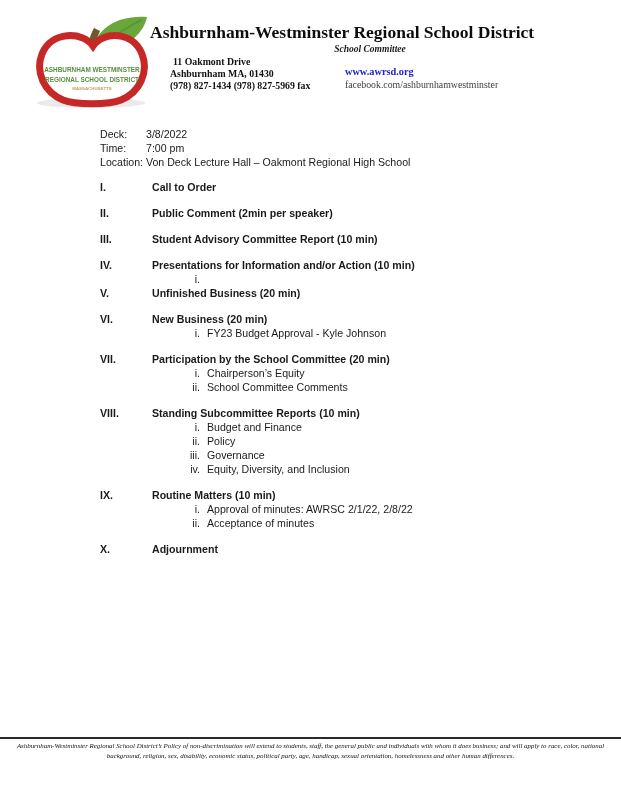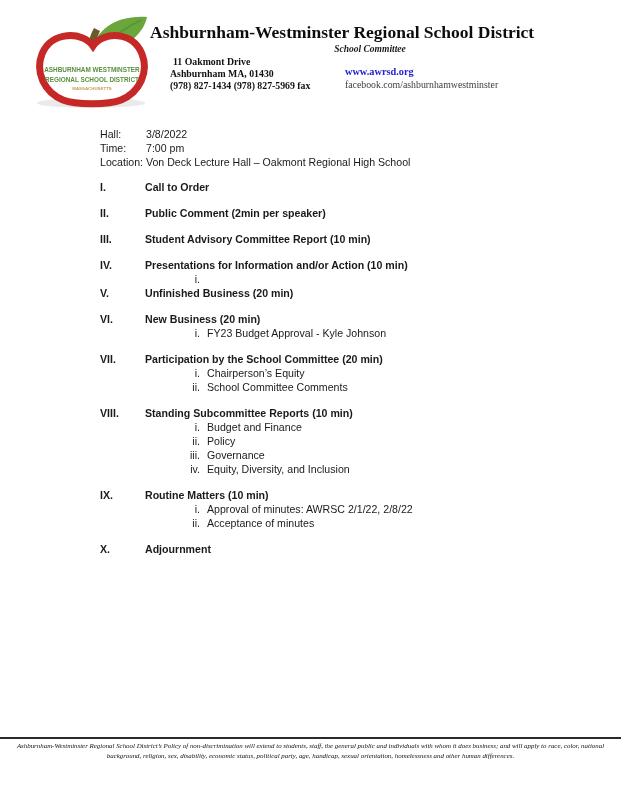--- a/index.html
+++ b/index.html
@@ -33,21 +33,21 @@
   .meeting { position:absolute; left:100px; top:127px; font-size:10.6px; line-height:14px; }
   .m-row { display:flex; }
   .m-label { width:46px; flex:0 0 46px; }
   .m-value { white-space:nowrap; }
   
   .agenda { position:absolute; left:100px; top:180px; width:480px; font-size:10.6px; line-height:14px; }
   .item { margin-bottom:12px; }
   .item.tight { margin-bottom:0; }
   .item-row { display:flex; font-weight:bold; }
   .numeral { width:45px; flex:0 0 45px; }
-  .item-title { white-space:nowrap; }
+  .item-title { white-space:nowrap;margin-left:7px; }
   .sub-row { display:flex; }
   .sub-num { width:100px; flex:0 0 100px; text-align:right; margin-right:7px; }
   .sub-text { white-space:nowrap; }
   
   .footer {
     position:absolute; left:0; right:0; top:737px;
     border-top:2px solid #2a2a2a; padding:2px 4px 0 4px;
     text-align:center; font-family:"Liberation Serif", serif; font-style:italic;
     font-size:6.9px; line-height:10px; color:#111;
   }
@@ -81,21 +81,21 @@
     <div>(978) 827-1434 (978) 827-5969 fax</div>
   </div>
 
   <div class="weblinks">
     <a class="website" style="color: rgb(34, 34, 204);">www.awrsd.org</a>
     <div class="facebook">facebook.com/ashburnhamwestminster</div>
   </div>
 
   <div class="meeting" id="meeting-rows">
       <div class="m-row">
-        <span class="m-label">Hall:</span>
+        <span class="m-label">Deck:</span>
         <span class="m-value">3/8/2022</span>
       </div>
       <div class="m-row">
         <span class="m-label">Time:</span>
         <span class="m-value">7:00 pm</span>
       </div>
       <div class="m-row">
         <span class="m-label">Location:</span>
         <span class="m-value">Von Deck Lecture Hall – Oakmont Regional High School</span>
       </div>

